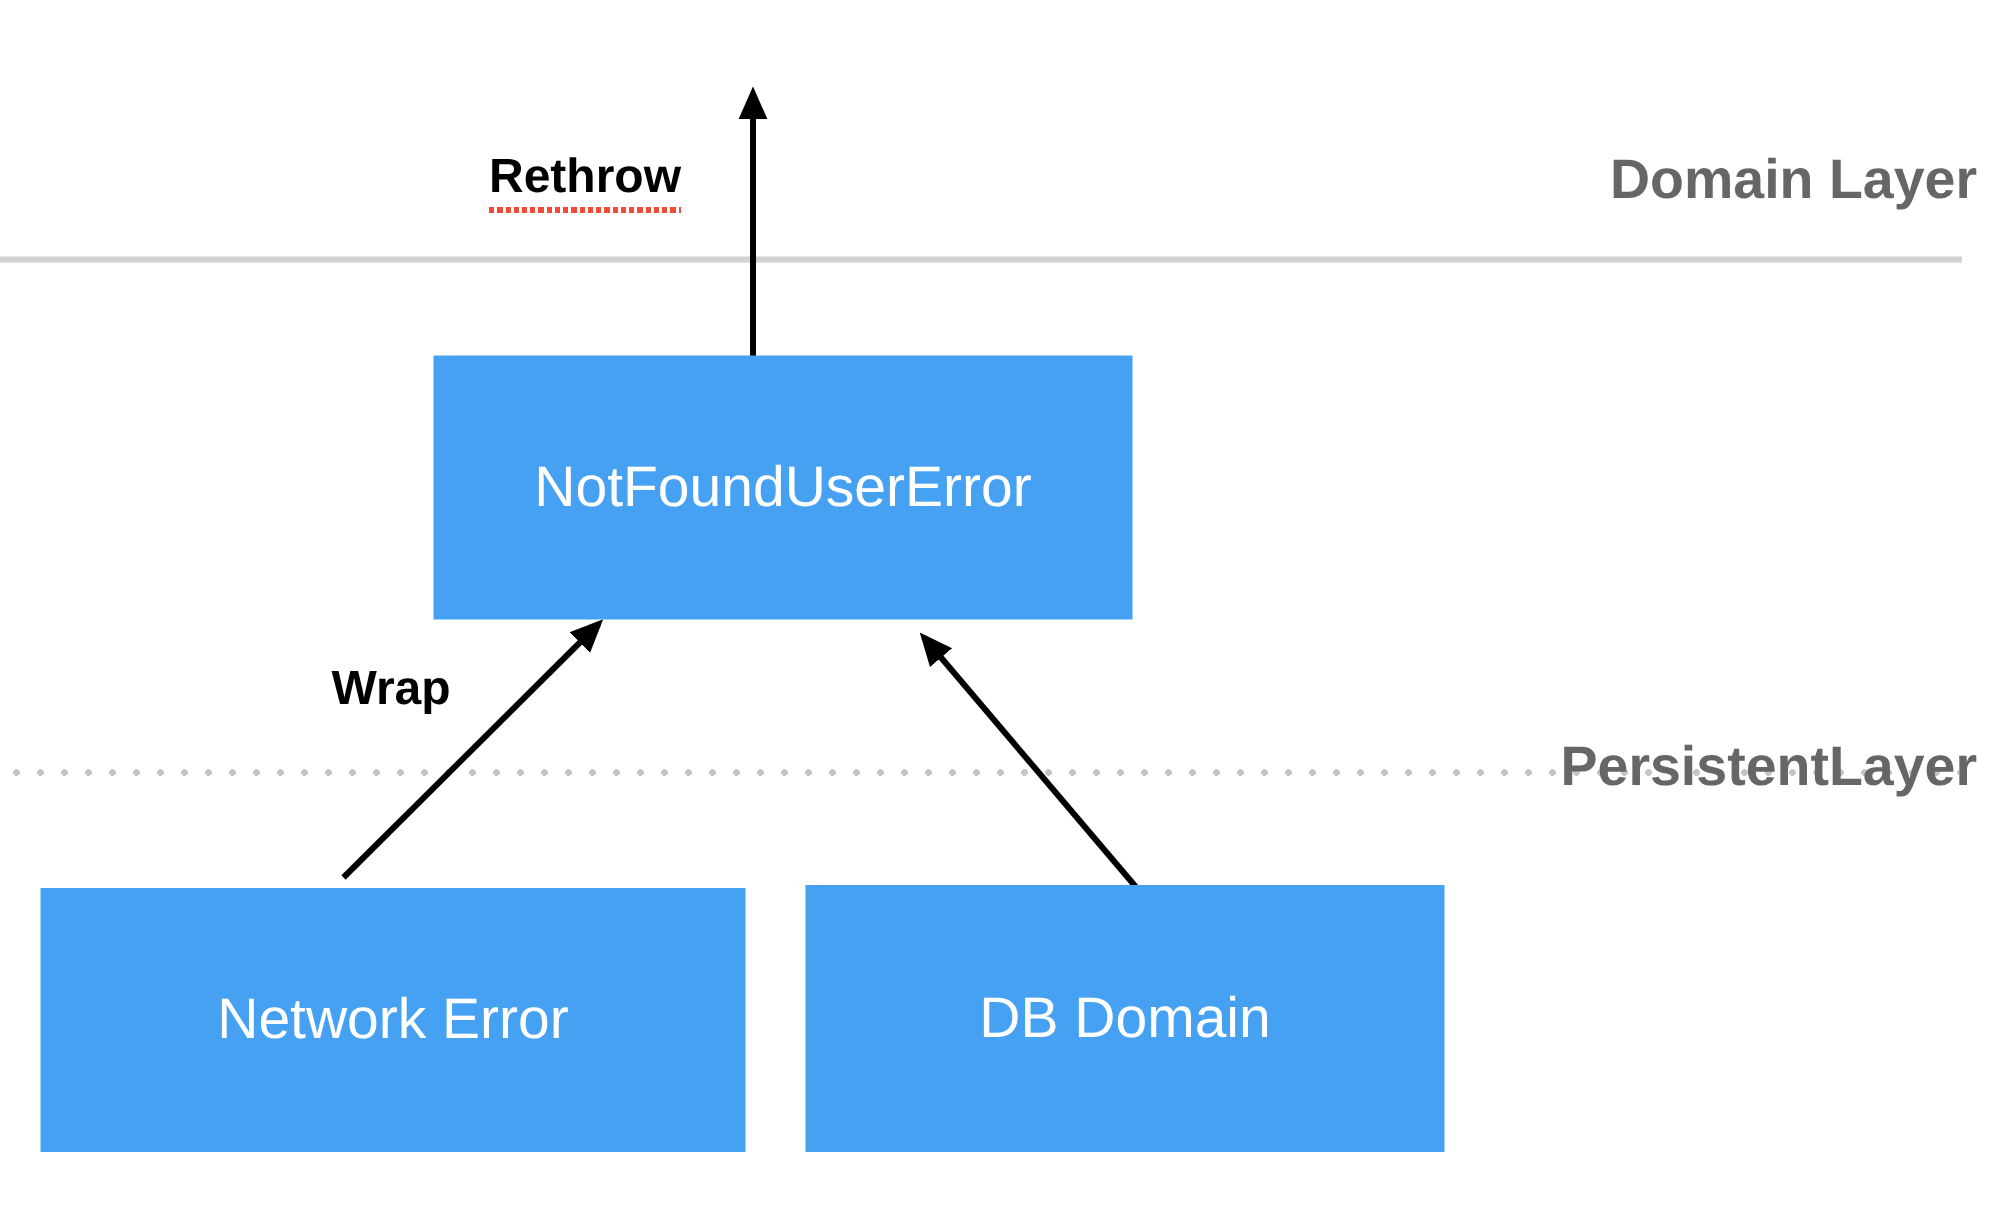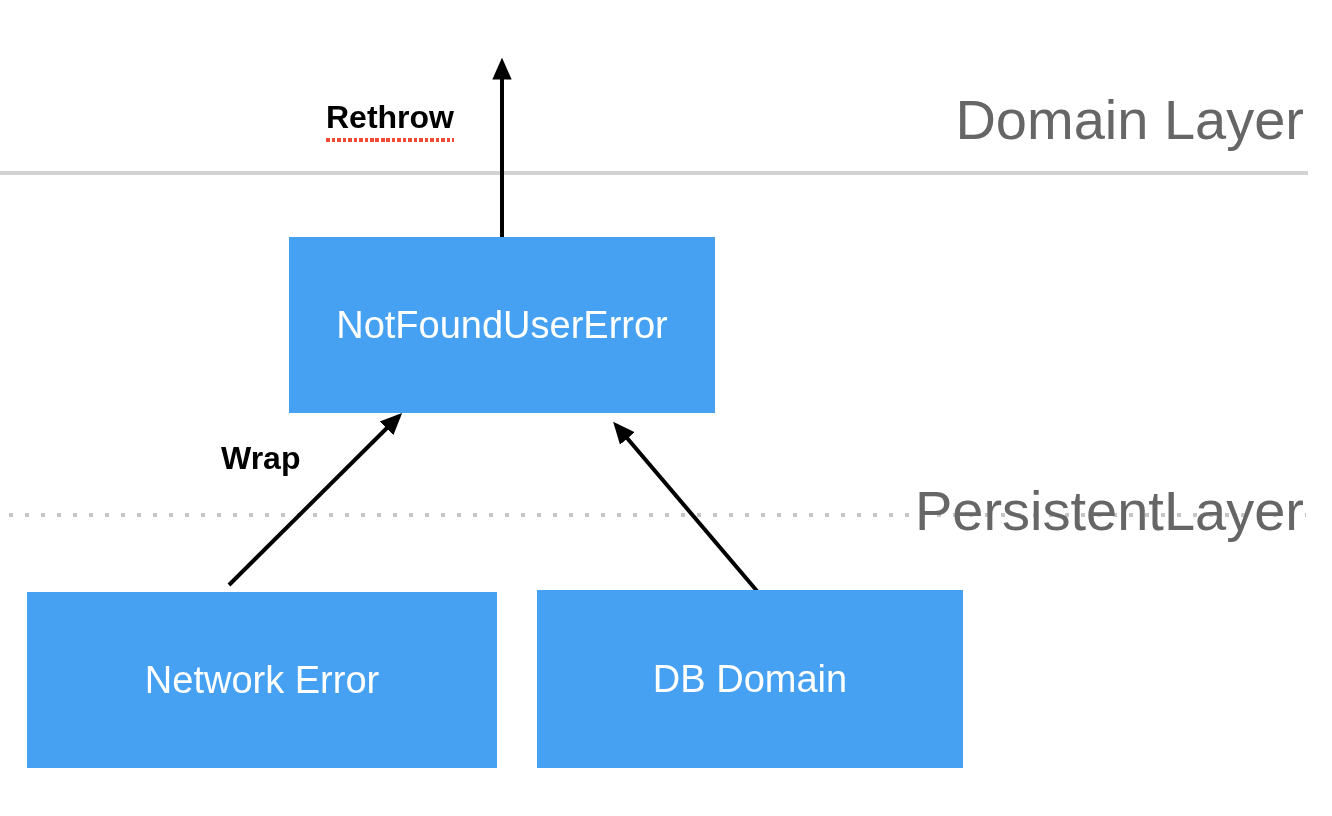--- a/index.html
+++ b/index.html
@@ -41,24 +41,24 @@
     position: absolute;
     left: 0;
     top: 0;
     z-index: 1;
   }
   svg.edges line { stroke: var(--arrow, #000000); stroke-width: 4px; }
   svg.edges path { fill: var(--arrow, #000000); }
   
   .layer-label {
     position: absolute;
-    right: 28px;
+    right: 14px;
     color: var(--layer-label, #666666);
-    font-size: 56px;
-    font-weight: 400;
+    font-size: 37px;
+    font-weight: 700;
     line-height: 46px;
     white-space: nowrap;
     z-index: 3;
   }
   .layer-label.domain { top: 97px; }
   .layer-label.persistent { top: 488px; }
   
   .edge-label {
     position: absolute;
     color: var(--edge-label, #000000);
@@ -84,21 +84,21 @@
     background: var(--node-fill, #46a1f3);
     color: var(--node-text, #ffffff);
     font-size: 38px;
     font-weight: 400;
     display: flex;
     align-items: center;
     justify-content: center;
     text-align: center;
     z-index: 2;
   }
-  .node.not-found { left: 289px; top: 237px; width: 426px; height: 176px; }
+  .node.not-found { left: 289px; top: 237px; width: 466px; height: 176px; }
   .node.network  { left: 27px;  top: 592px; width: 470px; height: 176px; }
   .node.db       { left: 537px; top: 590px; width: 426px; height: 178px; }
 </style>
 </head>
 <body>
 
 <div id="stage">
 
   <div class="divider-solid"></div>
   <div class="divider-dotted"></div>

